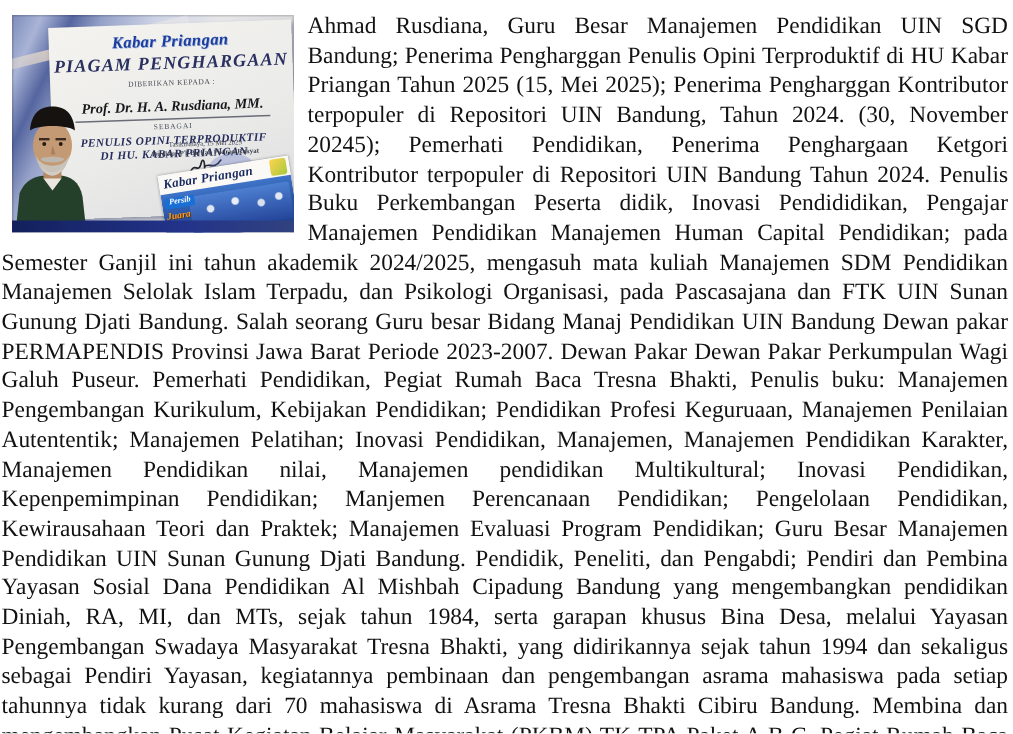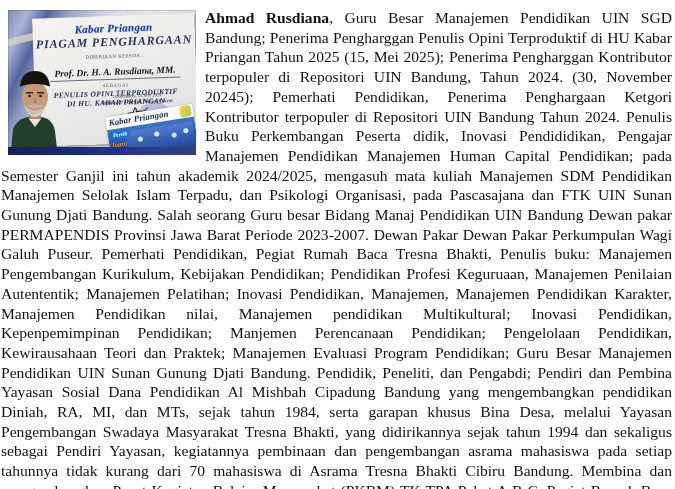--- a/index.html
+++ b/index.html
@@ -13,21 +13,21 @@
     font-family: "Liberation Serif", "DejaVu Serif", serif;
     color: #121212;
     overflow: hidden;
   }
   .bio {
     margin: 0;
     font-size: 15.6px;
     line-height: 19.7px;
     text-align: justify;
   }
-  .bio b { font-weight: bold; }
+  .bio b { font-weight: normal; }
 
   
   .photo-wrap {
     float: left;
     width: 188px;
     height: 145px;
     margin: 2px 9px 2px 7px;
     position: relative;
     overflow: hidden;
     background:

